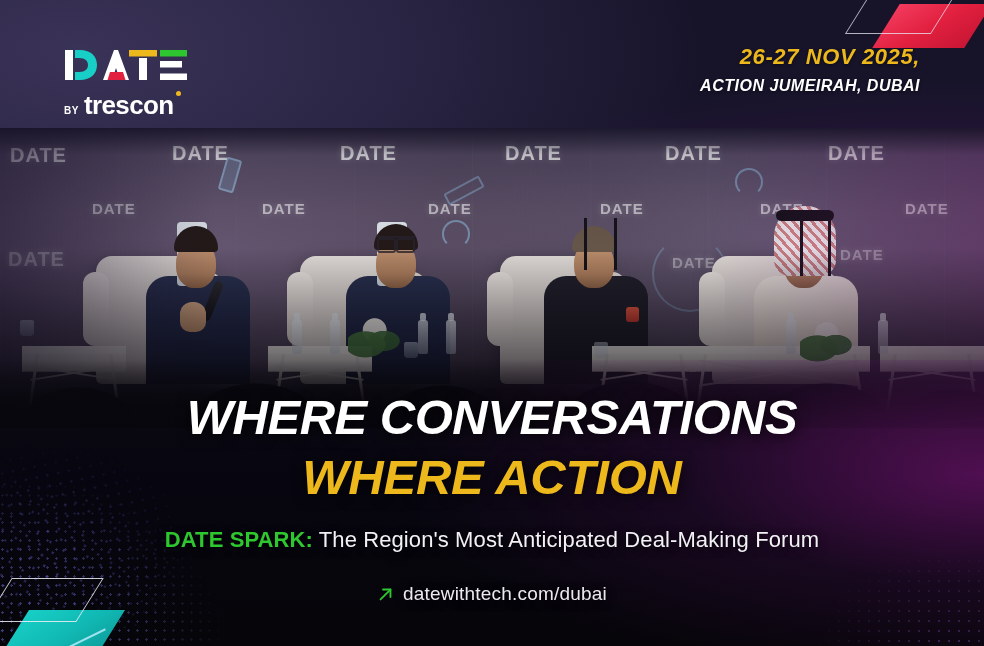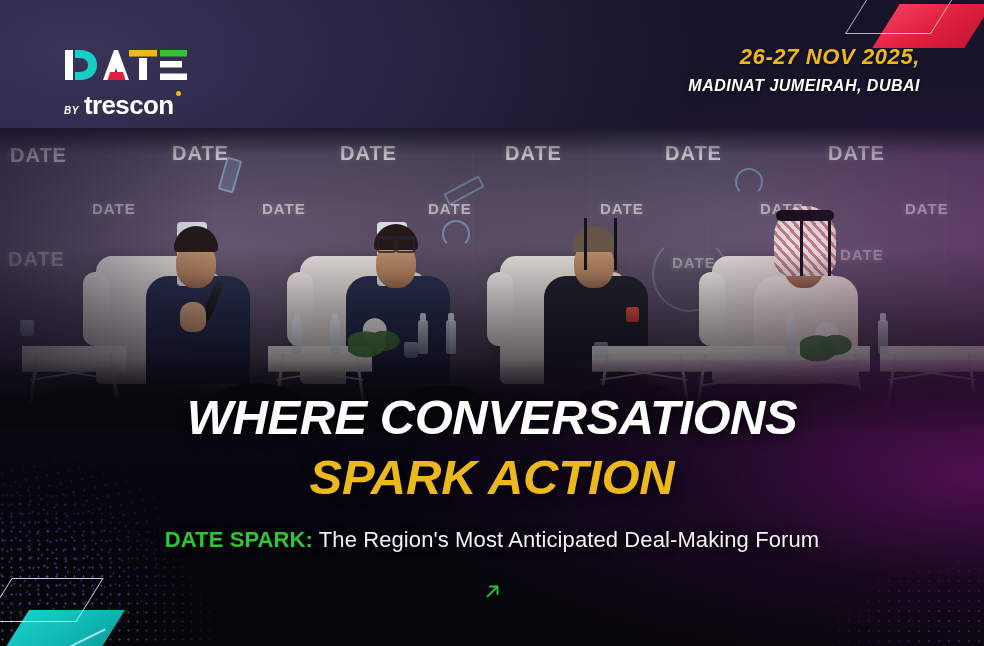--- a/index.html
+++ b/index.html
@@ -245,21 +245,21 @@
 
   
   .content{ position:absolute; inset:0; }
 
   .logo-block{ position:absolute; left:64px; top:44px; }
   .date-logo{ position:relative; width:124px; height:42px; }
   .bytrescon{
     margin-top:4px; display:flex; align-items:baseline; gap:5px;
     color:#fff;
   }
-  .by{ font-size:10px; font-weight:700; letter-spacing:0.5px;font-style:italic; }
+  .by{ font-size:10px; font-weight:700; letter-spacing:0.5px; }
   .trescon{ font-size:26px; font-weight:800; letter-spacing:-0.6px; position:relative; }
   .trescon .dot{
     position:absolute; right:-7px; top:1px; width:5px;height:5px;border-radius:50%;
     background:#f0b81e;
   }
 
   .tagline{
     position:absolute; left:200px; top:48px; width:270px;
     color:#fff; font-size:19px; font-weight:600; line-height:1.28;
     letter-spacing:0.1px;
@@ -469,36 +469,37 @@
       </div>
       <div class="bytrescon">
         <span class="by">BY</span>
         <span class="trescon">trescon<span class="dot"></span></span>
       </div>
     </div>
 
 
     <div class="date-block">
       <div class="event-date">26-27 NOV 2025,</div>
-      <div class="event-venue">MADINAT JUMEIRAH, DUBAI</div>
+      <div class="event-venue">ACTION JUMEIRAH, DUBAI</div>
     </div>
 
     <div class="headline">
       <div class="h-line1">WHERE CONVERSATIONS</div>
-      <div class="h-line2">SPARK ACTION</div>
+      <div class="h-line2">WHERE ACTION</div>
     </div>
 
     <div class="subline">
       <span class="brand">DATE SPARK:</span>
       <span>The Region's Most Anticipated Deal-Making Forum</span>
     </div>
 
     <div class="urlline">
       <span class="arrow-ne">
         <svg viewBox="0 0 24 24" width="17" height="17" fill="none" stroke="#2fc72f" stroke-width="2.6" stroke-linecap="round" stroke-linejoin="round">
           <line x1="5" y1="19" x2="19" y2="5"></line>
           <polyline points="8.5,5 19,5 19,15.5"></polyline>
         </svg>
       </span>
+      <span>datewithtech.com/dubai</span>
     </div>
 
   </div>
 </div>
 
 </body></html>

